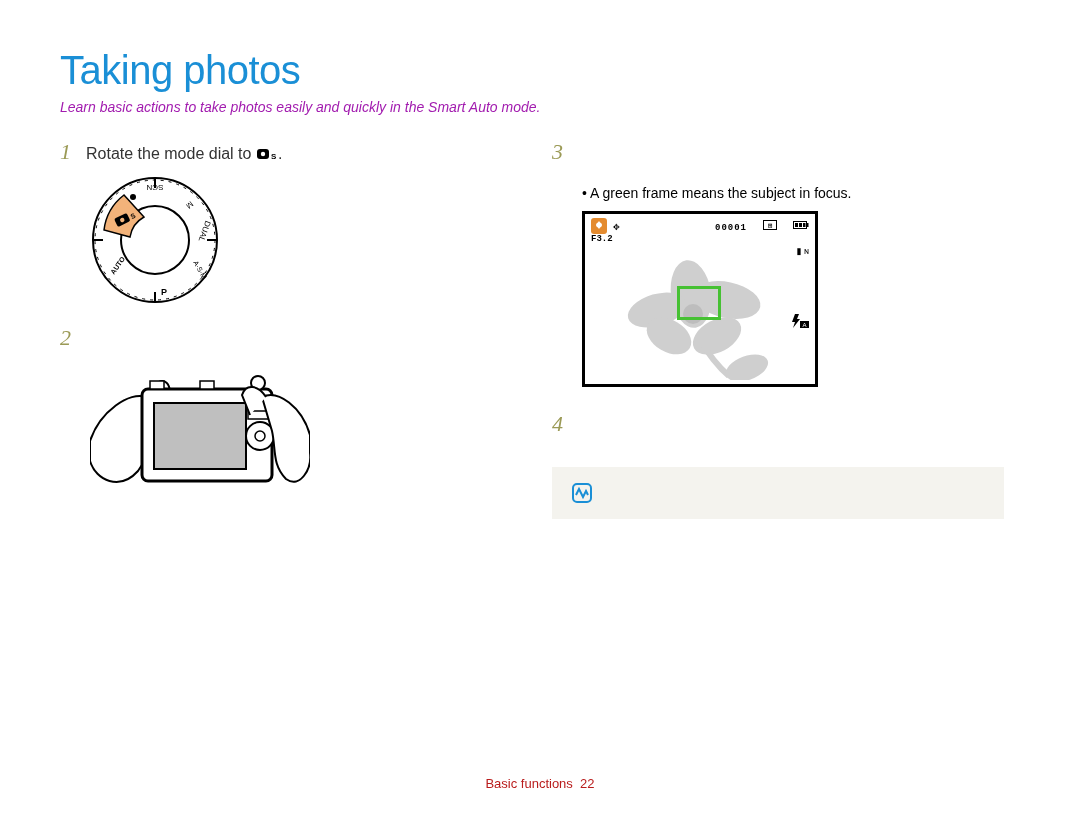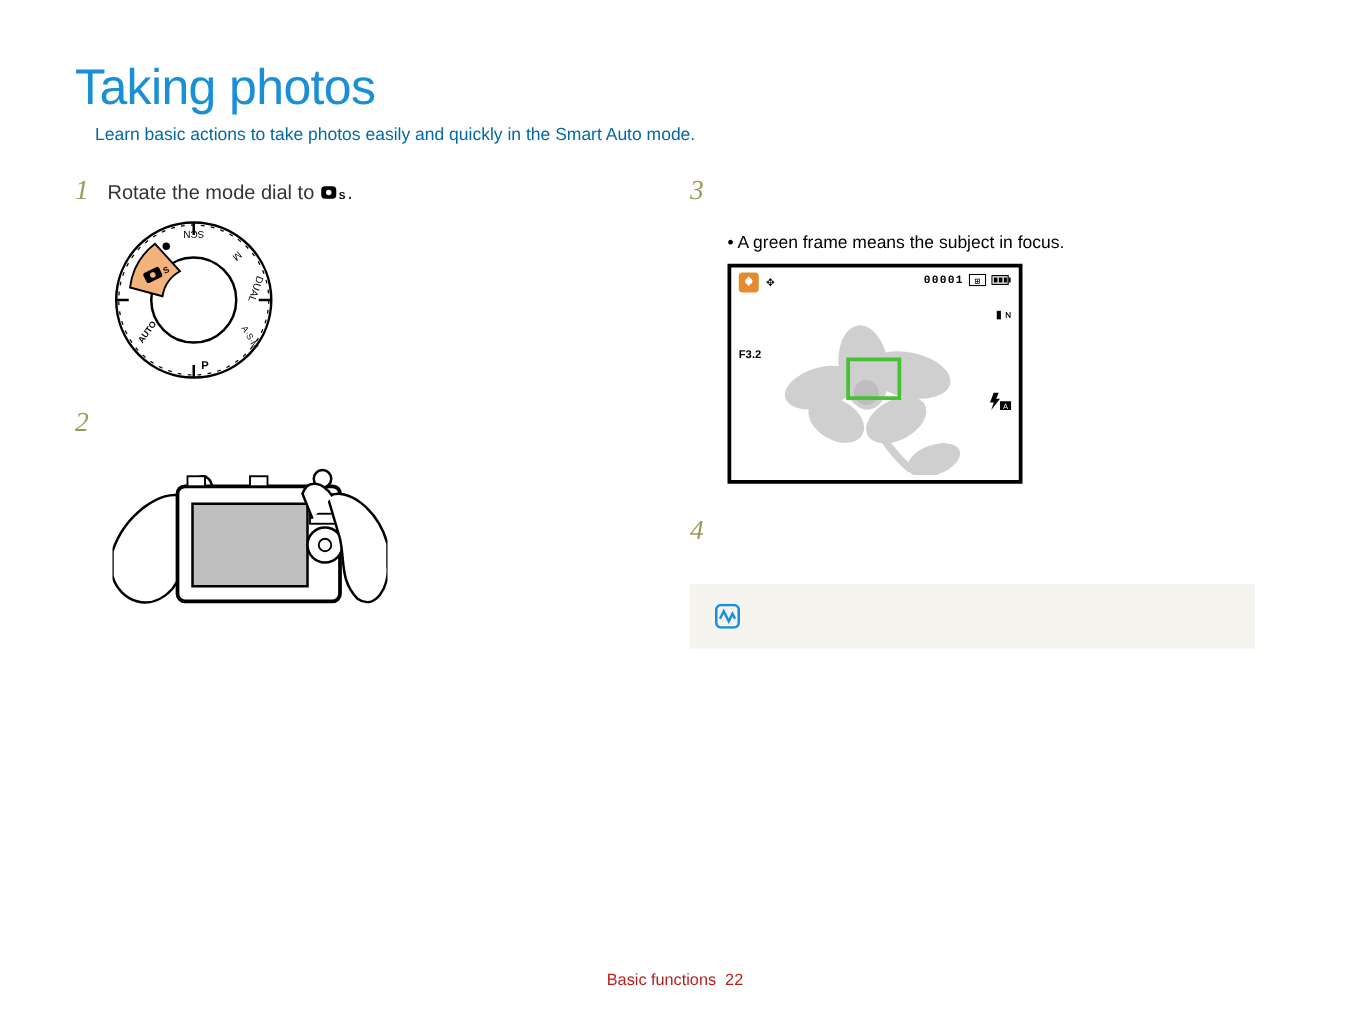--- a/index.html
+++ b/index.html
@@ -18,22 +18,23 @@
   }
   .title {
     font-size: 40px;
     color: #1a8fd6;
     font-weight: 400;
     margin: 0 0 6px 0;
     letter-spacing: -0.5px;
   }
   .intro {
     font-size: 14px;
-    color: #0369a1;
-    margin: 0 0 24px 16px;
+    color: #a21caf;
+    margin: 0 0 24px 0;
+    font-style: italic;
   }
   .columns {
     display: flex;
     gap: 40px;
   }
   .col {
     flex: 1;
     min-width: 0;
   }
   .step {
@@ -110,23 +111,22 @@
   .screen .mode-icon svg { width:12px; height:12px; fill:#fff; }
   .screen .target-icon { font-size:11px; color:#000; }
   .screen .counter { letter-spacing: 1px; }
   .screen .size-icon, .screen .battery-icon { font-size:10px; }
   .screen .fvalue {
     position:absolute;
     top: 20px;
     left: 6px;
     font-size: 9px;
     font-weight: bold;
-    font-family: Liberation Sans, sans-serif;
+    font-family: Liberation Mono, monospace;
     color:#000;
-    margin-top:44px;
   }
   .screen .flower {
     position:absolute;
     left: 26px;
     top: 28px;
     width: 170px;
     height: 138px;
   }
   .screen .focus-box {
     position:absolute;
@@ -265,21 +265,21 @@
       <div class="screen">
         <div class="status-top">
           <span style="display:flex;align-items:center;gap:6px">
             <span class="mode-icon">
               <svg viewBox="0 0 12 12">
                   <path d="M6 1 C7 3 9 3 9 5 C9 7 7 7 6 9 C5 7 3 7 3 5 C3 3 5 3 6 1" fill="#fff"></path>
                 </svg>
             </span>
             <span class="target-icon">✥</span>
           </span>
-          <span style="display:flex;align-items:flex-start;gap:4px">
+          <span style="display:flex;align-items:flex-end;gap:16px">
             <span class="counter">00001</span>
             <span class="size-icon">
               <svg width="14" height="10" viewBox="0 0 14 10">
                   <rect x="0.5" y="0.5" width="13" height="9" fill="none" stroke="#000"></rect>
                   <text x="7" y="8" font-size="7" text-anchor="middle">⊞</text>
                 </svg>
             </span>
             <span class="battery-icon">
               <svg width="16" height="10" viewBox="0 0 16 10">
                   <rect x="0.5" y="1.5" width="13" height="7" fill="none" stroke="#000"></rect>

